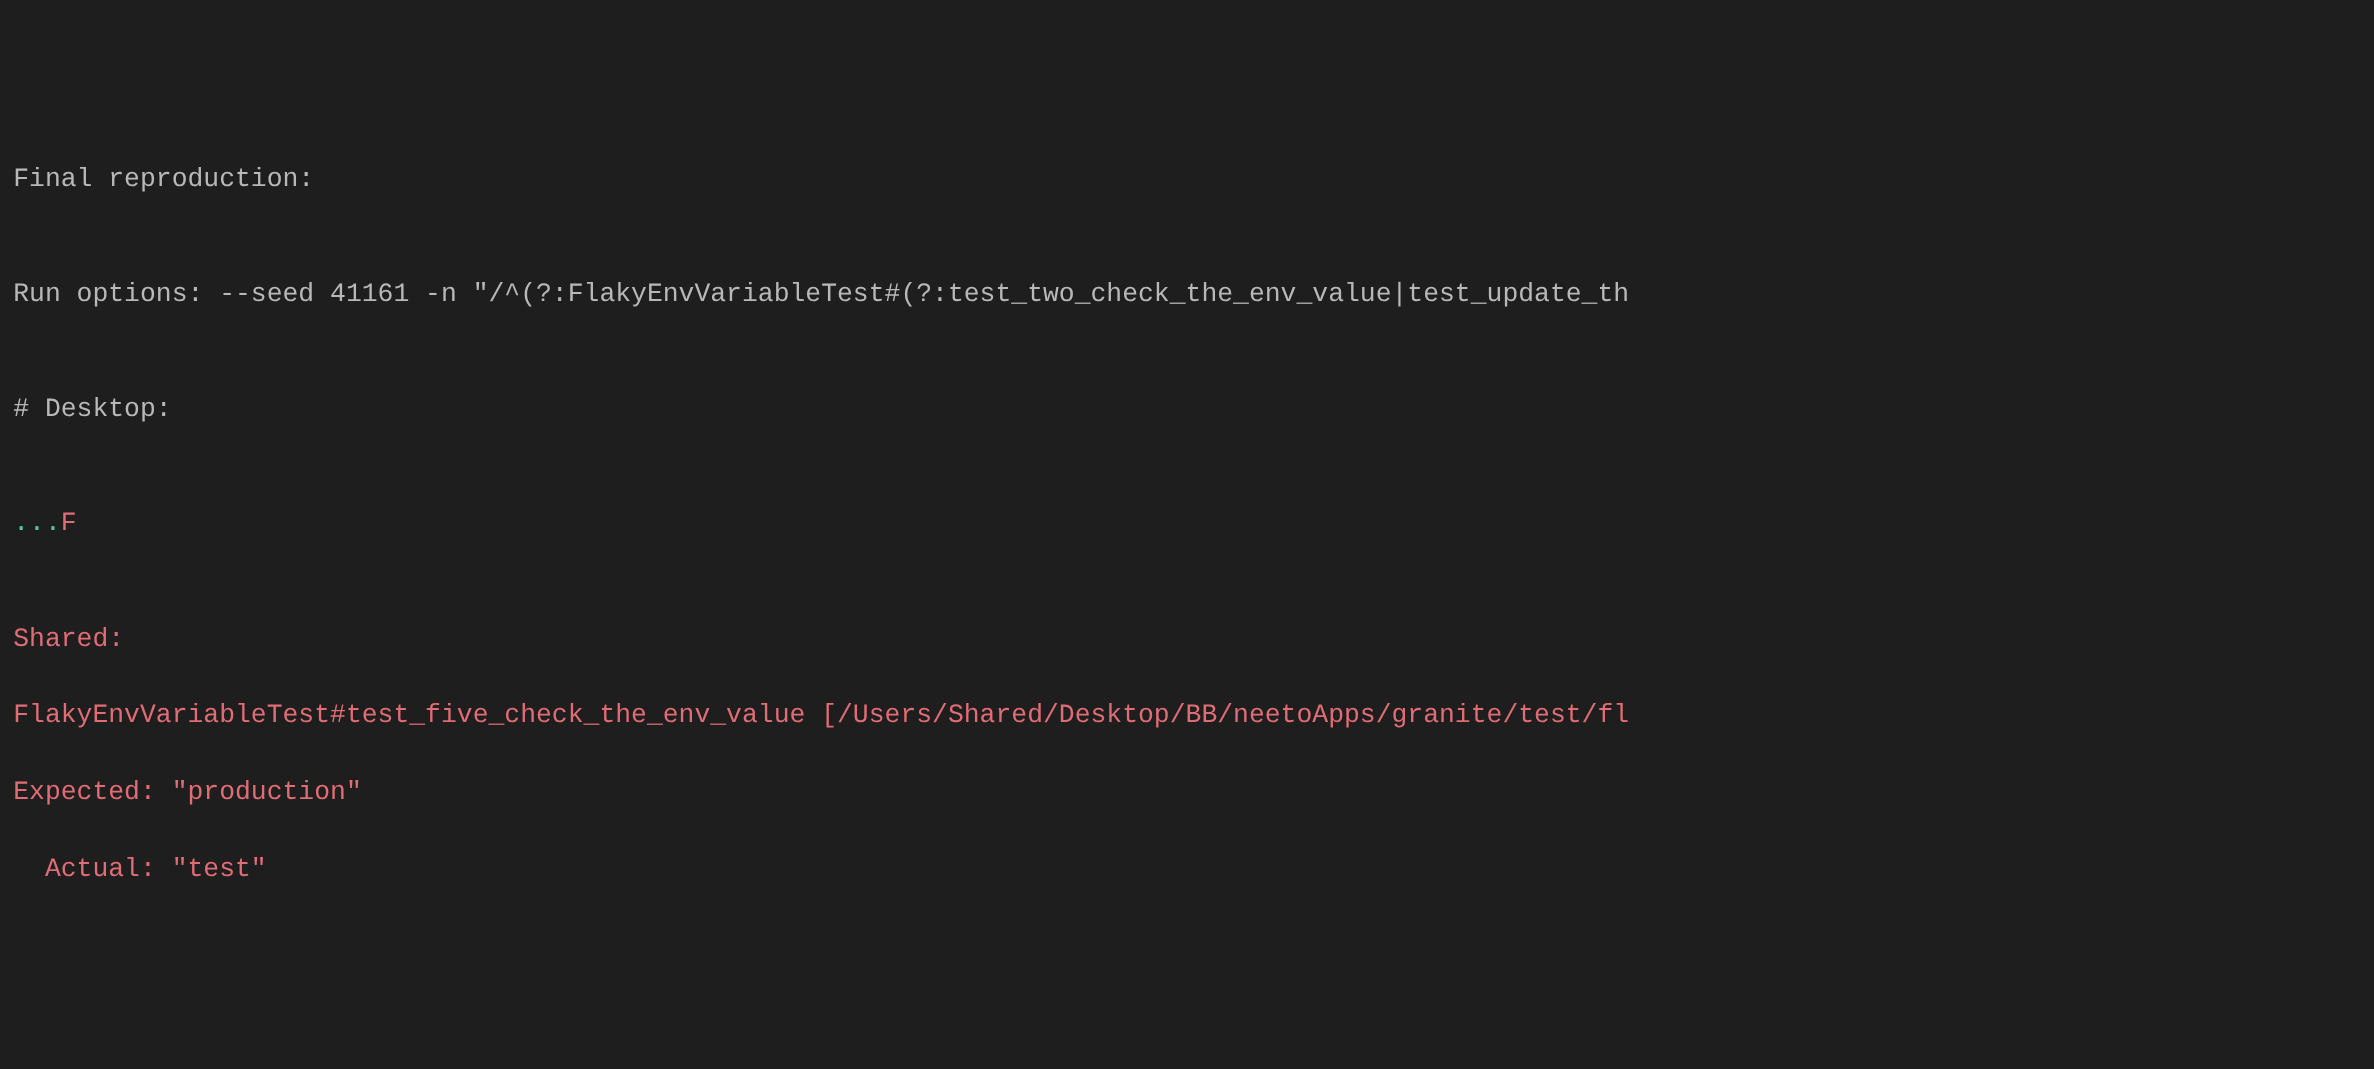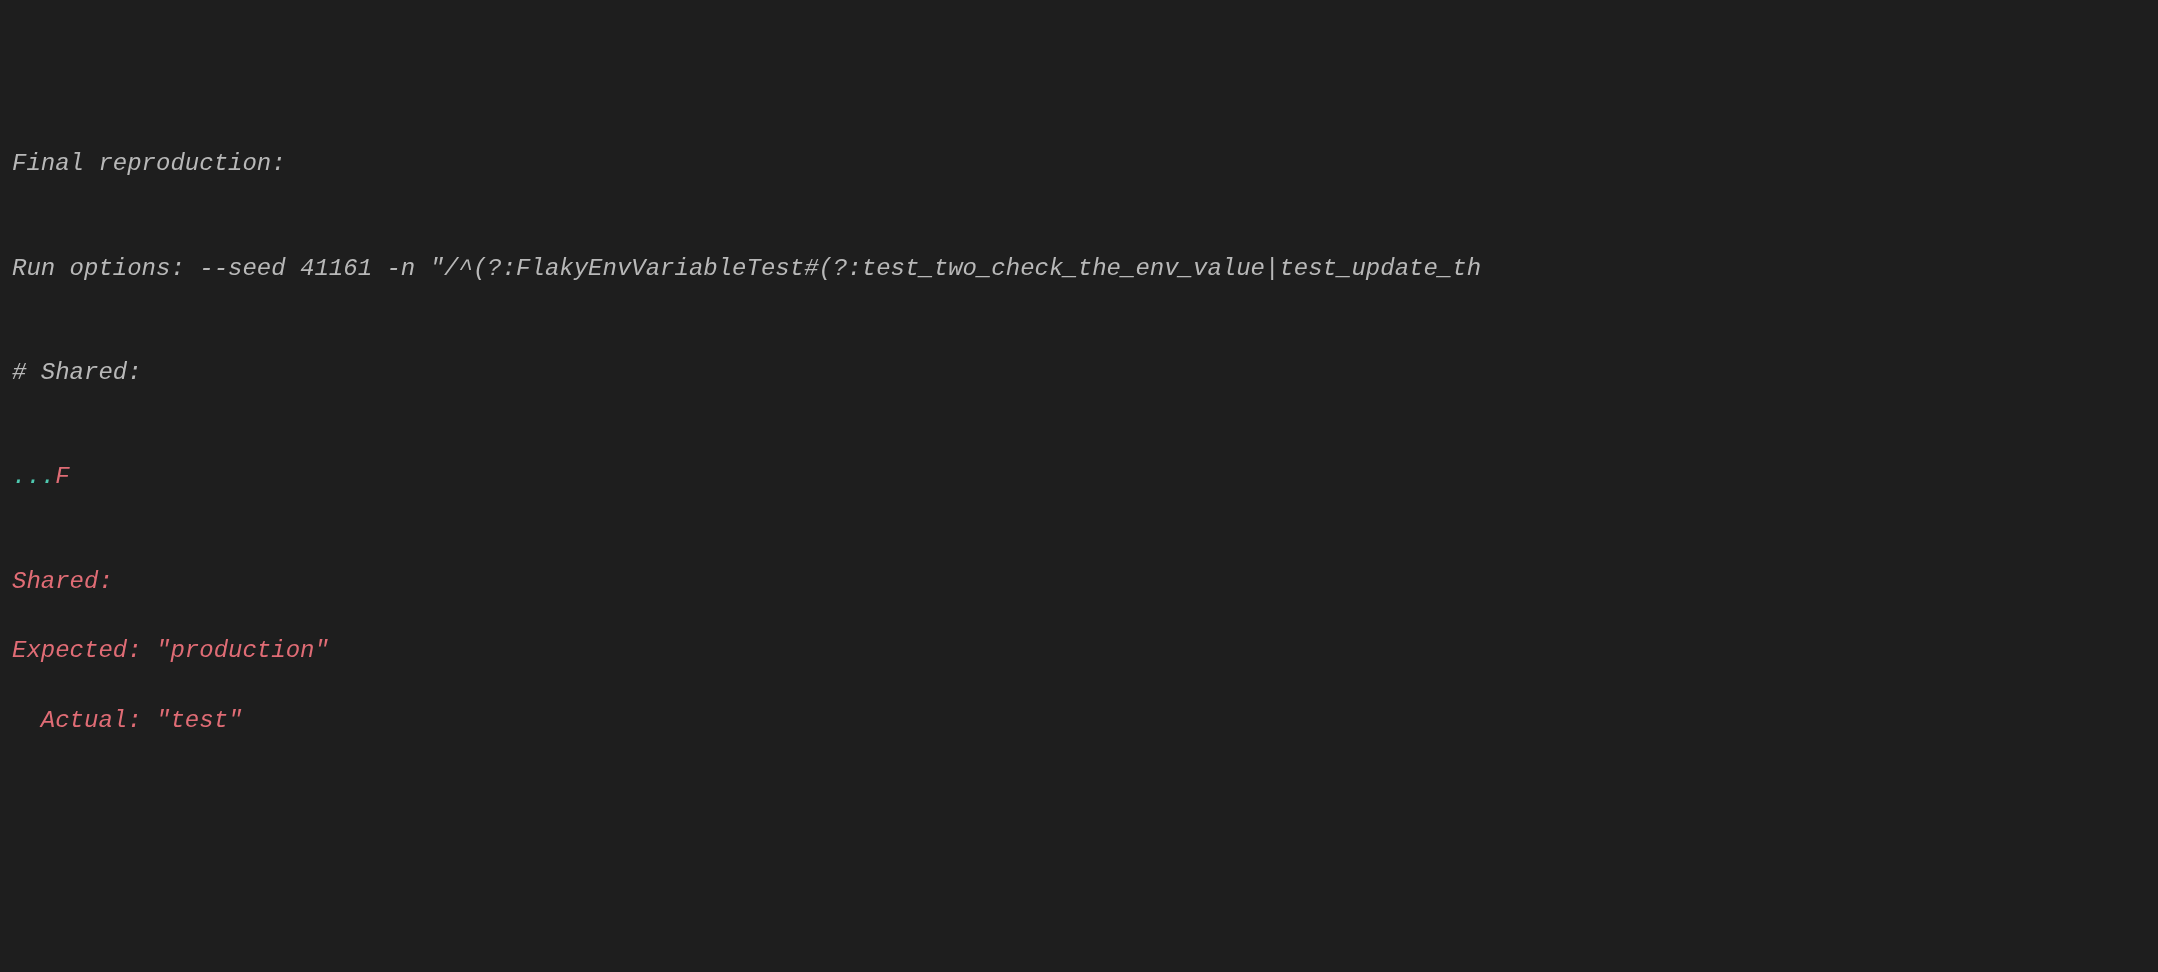--- a/index.html
+++ b/index.html
@@ -20,37 +20,37 @@
       min-height: 972px;
     }
     .green {
       color: #4ec9b0;
     }
     .failure-red {
       color: #e06c75;
     }
     .line {
       display: block;
-      font-style: italic;
     }
   </style>
 </head>
 <body>
 
 
 
 <div><span class="line">Final reproduction:</span>
 <span class="line"></span>
 <span class="line">Run options: --seed 41161 -n "/^(?:FlakyEnvVariableTest#(?:test_two_check_the_env_value|test_update_th</span>
 <span class="line"></span>
-<span class="line"># Shared:</span>
+<span class="line"># Desktop:</span>
 <span class="line"></span>
 <span class="line"><span class="green">...</span><span class="failure-red">F</span></span>
 <span class="line"></span>
 <span class="line failure-red">Shared:</span>
+<span class="line failure-red">FlakyEnvVariableTest#test_five_check_the_env_value [/Users/Shared/Desktop/BB/neetoApps/granite/test/fl</span>
 <span class="line failure-red">Expected: "production"</span>
 <span class="line failure-red">  Actual: "test"</span>
 <span class="line"></span>
 <span class="line"></span>
 
 <span class="line"></span>
 <span class="line"></span>
 <span class="line"></span>
 
 </div>

